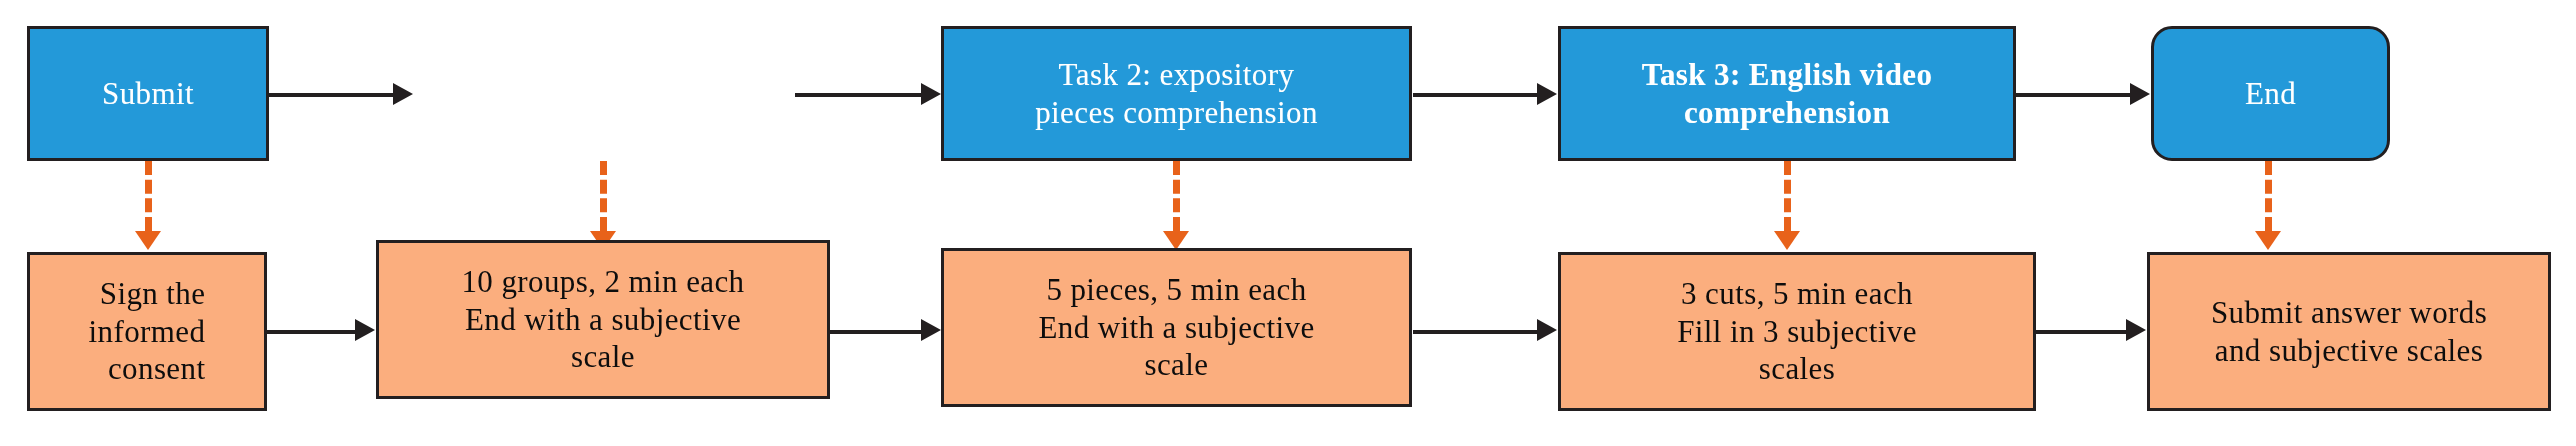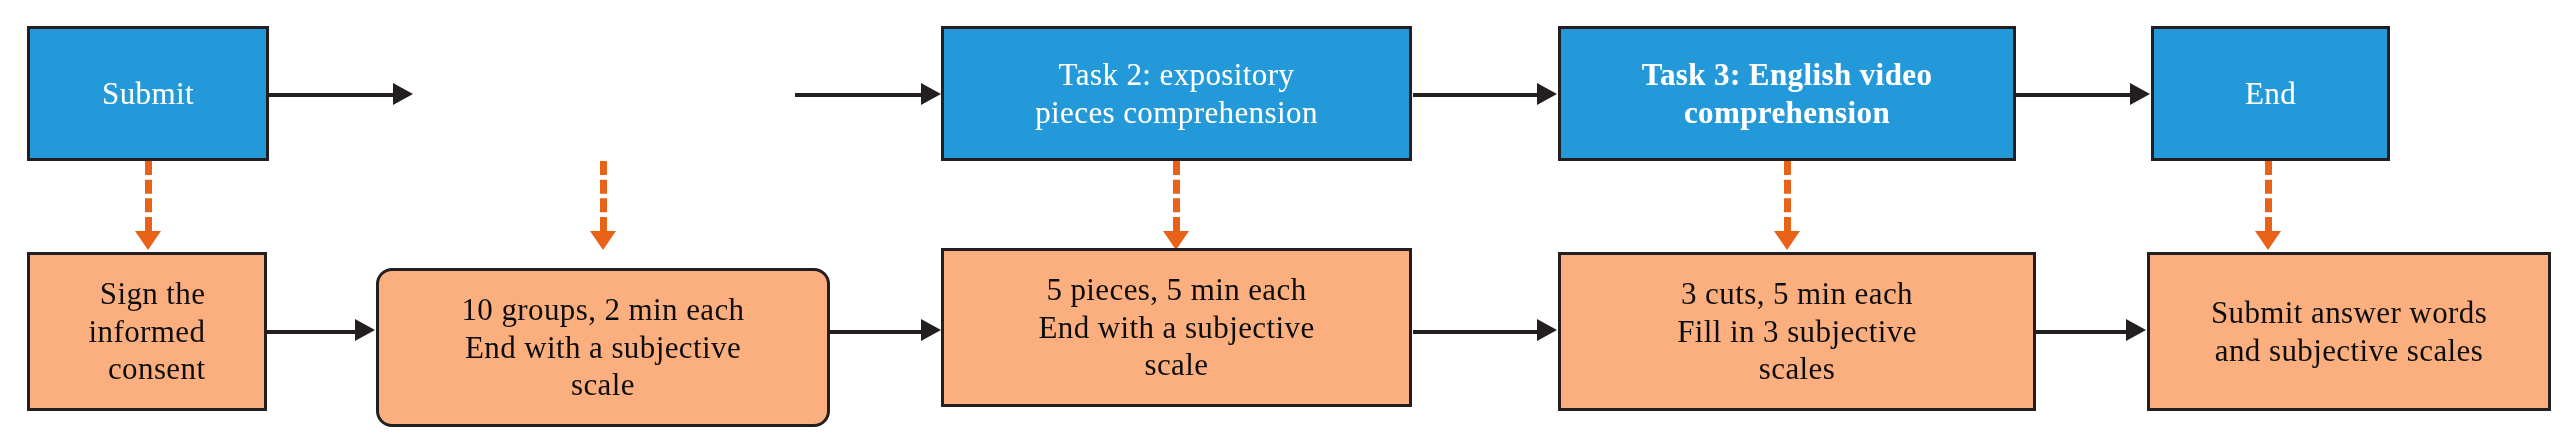--- a/index.html
+++ b/index.html
@@ -86,27 +86,27 @@
 
   <div class="node blue" style="left:27px; top:26px; width:242px; height:135px;">Submit</div>
 
 
   <div class="node blue" style="left:941px; top:26px; width:471px; height:135px;">Task 2: expository
 pieces comprehension</div>
 
   <div class="node blue" style="left:1558px; top:26px; width:458px; height:135px;font-weight:bold;">Task 3: English video
 comprehension</div>
 
-  <div class="node blue" style="left:2151px; top:26px; width:239px; height:135px;">End</div>
+  <div class="node blue" style="left:2151px; top:26px; width:239px; height:135px;border-radius:21px;">End</div>
 
   <div class="node orange" style="left:27px; top:252px; width:240px; height:159px;text-align:right;">Sign the
 informed
 consent</div>
 
-  <div class="node orange" style="left:376px; top:268px; width:454px; height:159px;border-radius:16px;">10 groups, 2 min each
+  <div class="node orange" style="left:376px; top:240px; width:454px; height:159px;">10 groups, 2 min each
 End with a subjective
 scale</div>
 
   <div class="node orange" style="left:941px; top:248px; width:471px; height:159px;">5 pieces, 5 min each
 End with a subjective
 scale</div>
 
   <div class="node orange" style="left:1558px; top:252px; width:478px; height:159px;">3 cuts, 5 min each
 Fill in 3 subjective
 scales</div>

